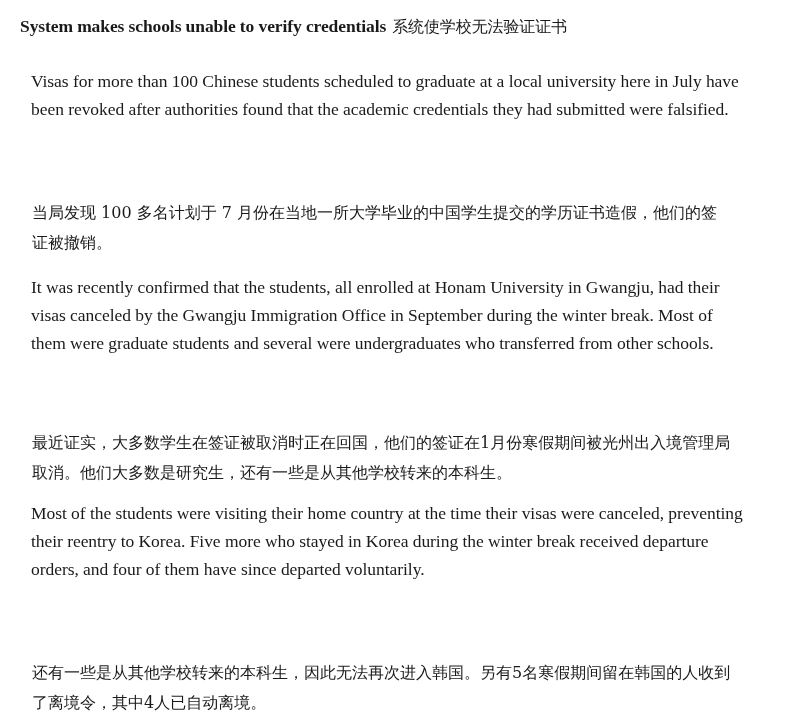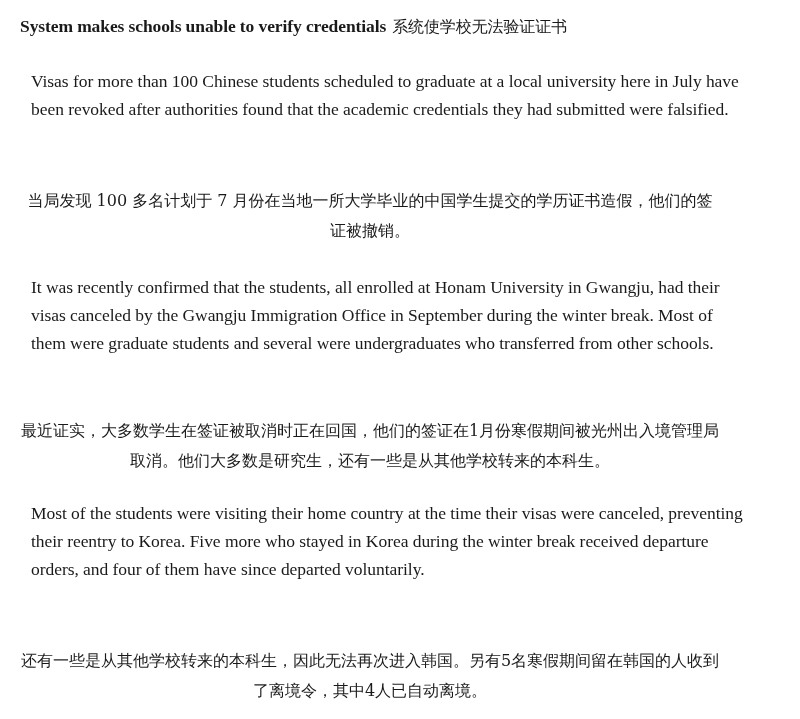--- a/index.html
+++ b/index.html
@@ -44,26 +44,25 @@
       margin: 3px;
       font-family: Liberation Serif, serif;
       font-size: 17.5px;
       line-height: 28px;
       width: 720px;
       letter-spacing: -0.05px;
     }
     .para-zh {
       position: absolute;
       left: 0;
-      margin: 0;
+      margin: 12px;
       font-family: "DejaVu Serif", "Liberation Serif", serif;
       font-size: 16px;
       line-height: 30px;
       width: 700px;
-      text-align: center;
     }
     #p1 { top: 64px; }
     #p2 { top: 186px; }
     #p3 { top: 270px; }
     #p4 { top: 416px; }
     #p5 { top: 496px; }
     #p6 { top: 646px; }
   </style>
 </head>
 <body>

